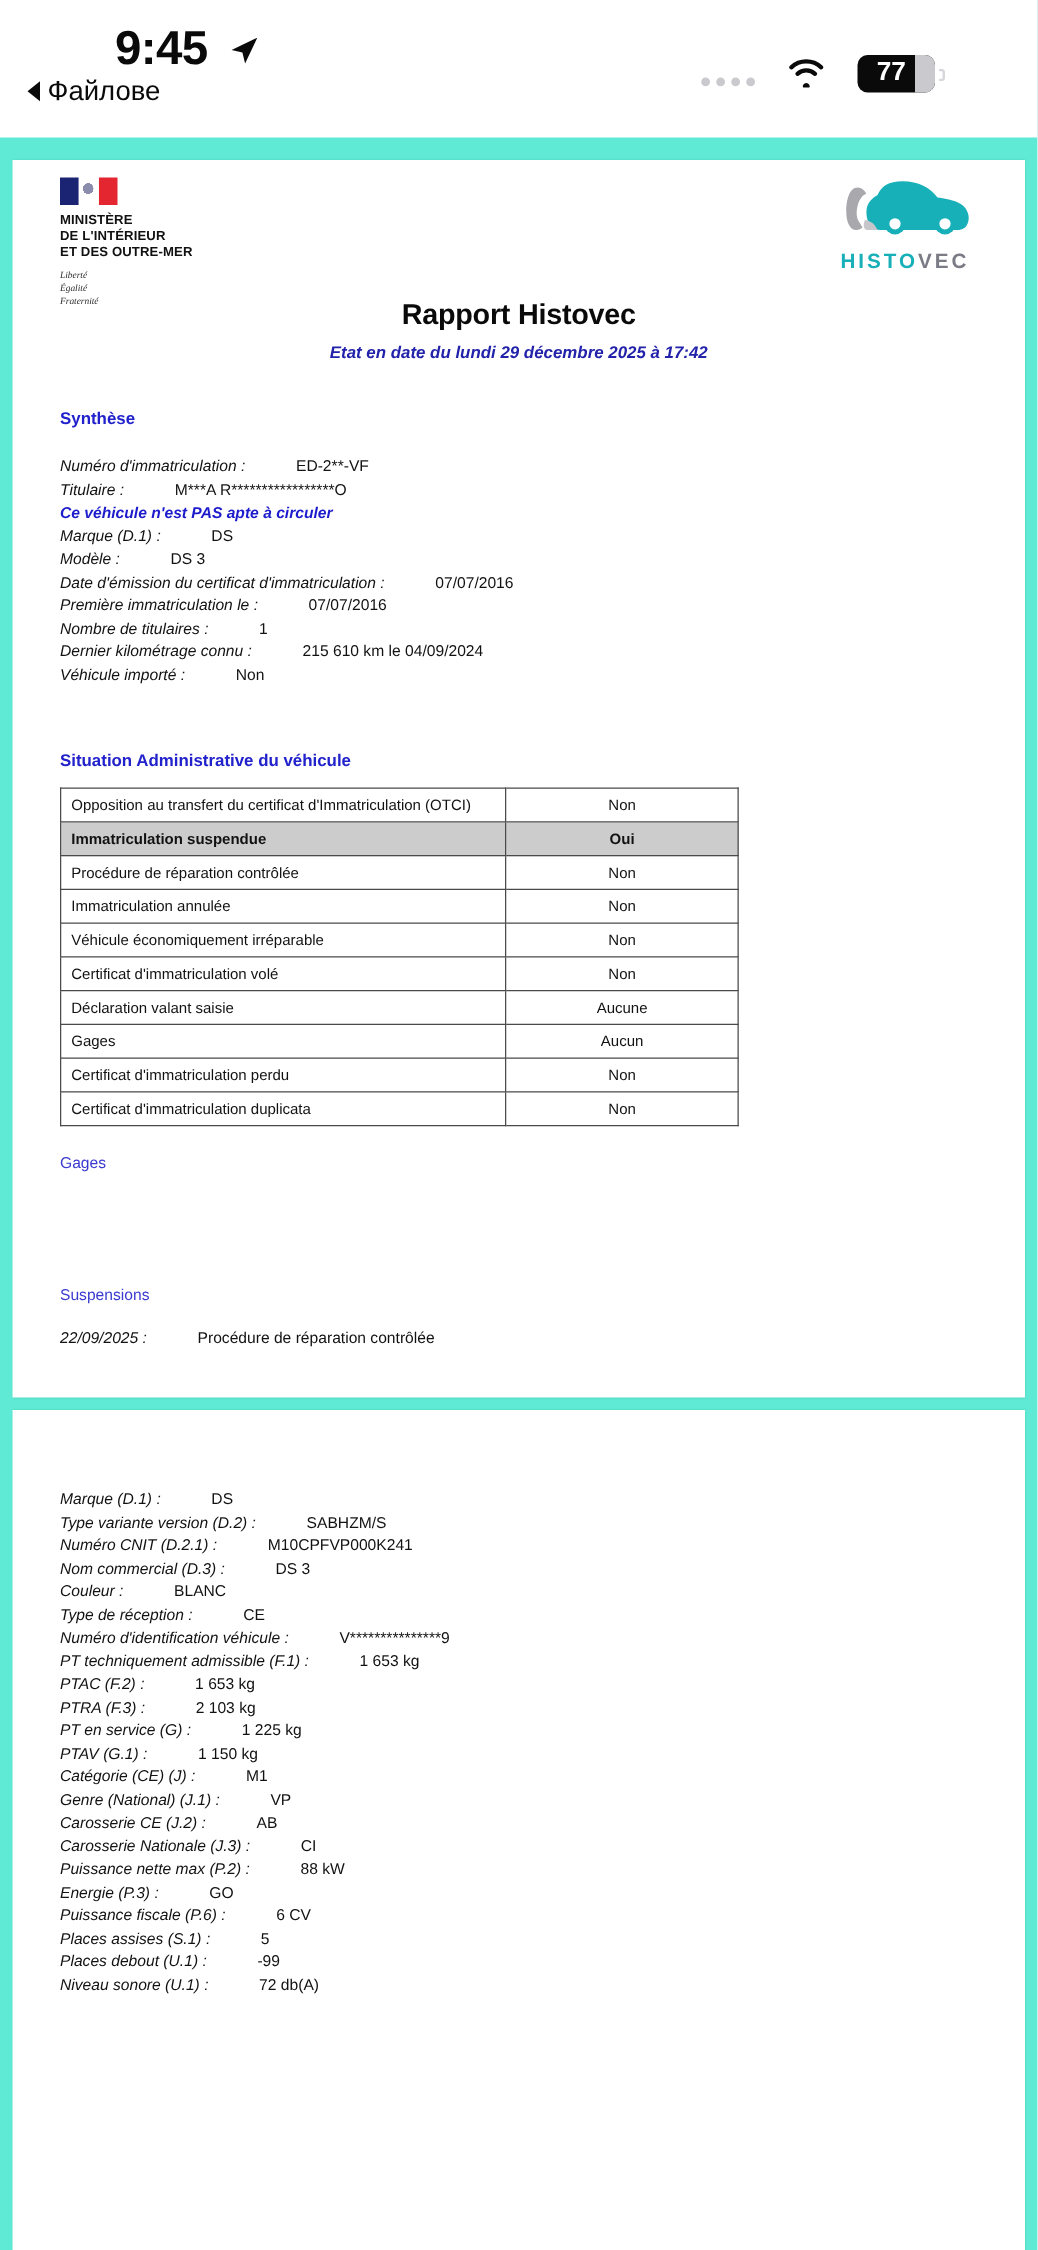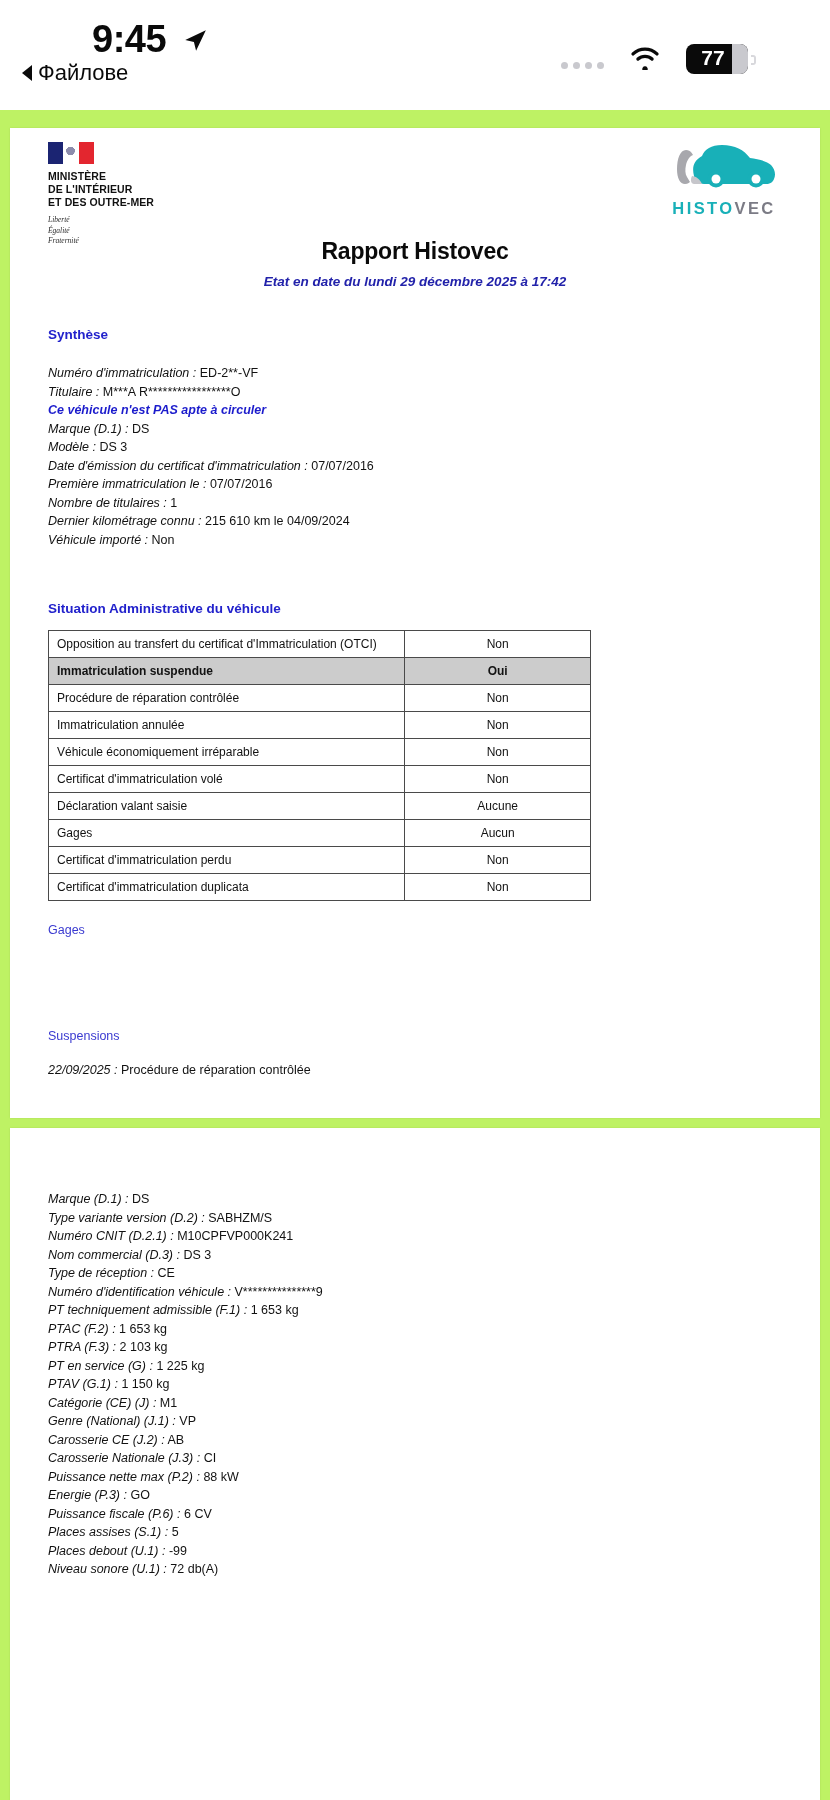--- a/index.html
+++ b/index.html
@@ -2,21 +2,21 @@
 <html><head>
 <meta charset="utf-8">
 <style>
   * { box-sizing: border-box; margin: 0; padding: 0; }
   html, body {
     width: 830px; height: 1800px;
     background: #f0f0f2;
     font-family: "Liberation Sans", sans-serif;
     overflow: hidden;
   }
-  #root { position: relative; width: 830px; height: 1800px; background: #bef264; }
+  #root { position: relative; width: 830px; height: 1800px; background: #5eead4; }
 
   
   .statusbar {
     position: absolute; top: 0; left: 0; width: 830px; height: 110px;
     background: #ffffff;
   }
   .sb-time {
     position: absolute; left: 92px; top: 18px;
     font-size: 38px; font-weight: 600; color: #0a0a0a;
     letter-spacing: -0.5px;
@@ -117,21 +117,21 @@
   .sec-h {
     font-size: 13.5px; font-weight: 700; color: #2222cc;
   }
   .sub-h {
     font-size: 12.5px; font-weight: 400; color: #3a3ad0;
   }
 
   
   .kv { font-size: 12.5px; line-height: 18.5px; color: #121212; }
   .kv .k { font-style: italic; }
-  .kv .v { font-style: normal; }
+  .kv .v { font-style: normal; margin-left: 37px; }
   .kv.alert { color: #1c1ccc; font-weight: 700; font-style: italic; }
 
   
   table.sa {
     border-collapse: collapse; width: 543px; margin-top: 14px;
     font-size: 12px; color: #121212;
   }
   table.sa td {
     border: 1px solid #4a4a4a; padding: 6px 8px; height: 24px;
   }
@@ -317,20 +317,21 @@
     </div>
   </div>
 
   <div class="page" id="page2">
     <div class="pad" style="padding-top:62px">
       <div>
         <div class="kv"><span class="k">Marque (D.1) :</span> <span class="v">DS</span></div>
         <div class="kv"><span class="k">Type variante version (D.2) :</span> <span class="v">SABHZM/S</span></div>
         <div class="kv"><span class="k">Numéro CNIT (D.2.1) :</span> <span class="v">M10CPFVP000K241</span></div>
         <div class="kv"><span class="k">Nom commercial (D.3) :</span> <span class="v">DS 3</span></div>
+        <div class="kv"><span class="k">Couleur :</span> <span class="v">BLANC</span></div>
         <div class="kv"><span class="k">Type de réception :</span> <span class="v">CE</span></div>
         <div class="kv"><span class="k">Numéro d'identification véhicule :</span> <span class="v">V***************9</span></div>
         <div class="kv"><span class="k">PT techniquement admissible (F.1) :</span> <span class="v">1 653 kg</span></div>
         <div class="kv"><span class="k">PTAC (F.2) :</span> <span class="v">1 653 kg</span></div>
         <div class="kv"><span class="k">PTRA (F.3) :</span> <span class="v">2 103 kg</span></div>
         <div class="kv"><span class="k">PT en service (G) :</span> <span class="v">1 225 kg</span></div>
         <div class="kv"><span class="k">PTAV (G.1) :</span> <span class="v">1 150 kg</span></div>
         <div class="kv"><span class="k">Catégorie (CE) (J) :</span> <span class="v">M1</span></div>
         <div class="kv"><span class="k">Genre (National) (J.1) :</span> <span class="v">VP</span></div>
         <div class="kv"><span class="k">Carosserie CE (J.2) :</span> <span class="v">AB</span></div>

